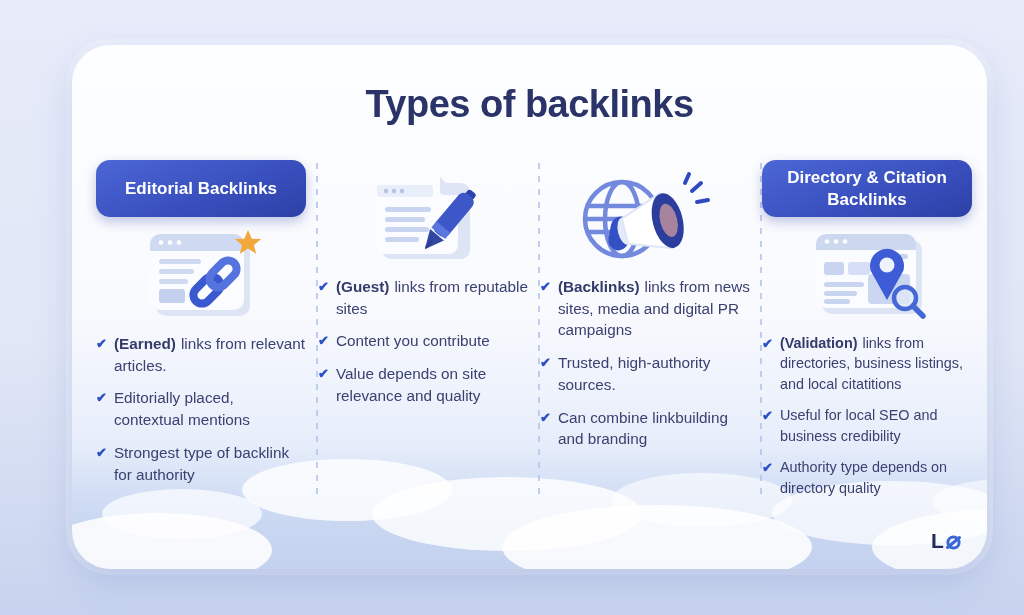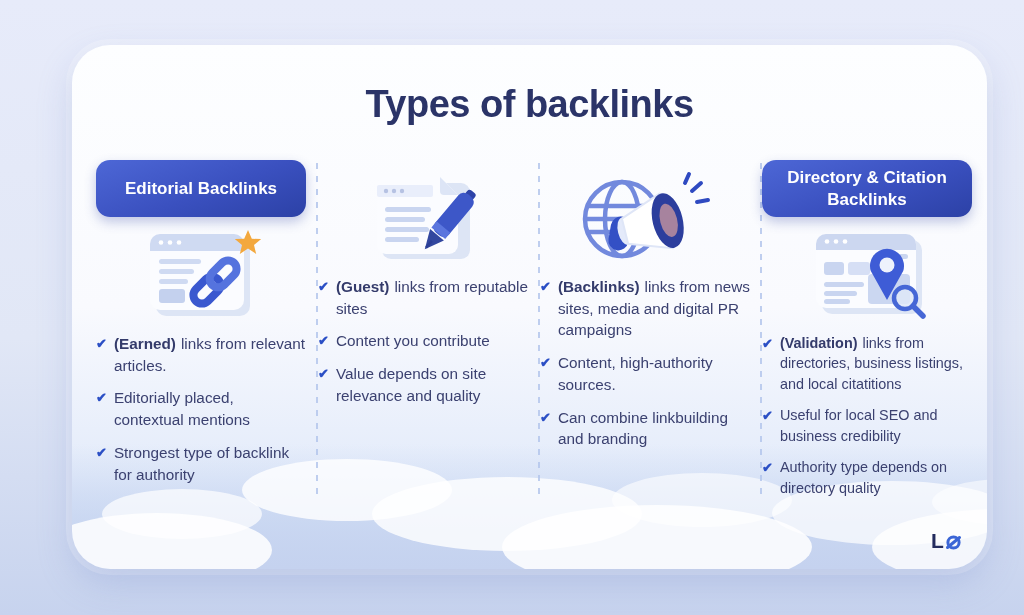--- a/index.html
+++ b/index.html
@@ -180,21 +180,21 @@
           </g>
         </svg>
       </div>
       <ul class="bullets">
         <li class="bullet">
           <span class="check">✔</span>
           <span><b class="lead">(Backlinks)</b><span>links from news sites, media and digital PR campaigns</span></span>
         </li>
         <li class="bullet">
           <span class="check">✔</span>
-          <span><b class="lead"></b><span>Content, high-authority sources.</span></span>
+          <span><b class="lead"></b><span>Trusted, high-authority sources.</span></span>
         </li>
         <li class="bullet">
           <span class="check">✔</span>
           <span><b class="lead"></b><span>Can combine linkbuilding and branding</span></span>
         </li>
       </ul>
     </div>
 
     <div class="col col-tight">
       <div class="pill">

